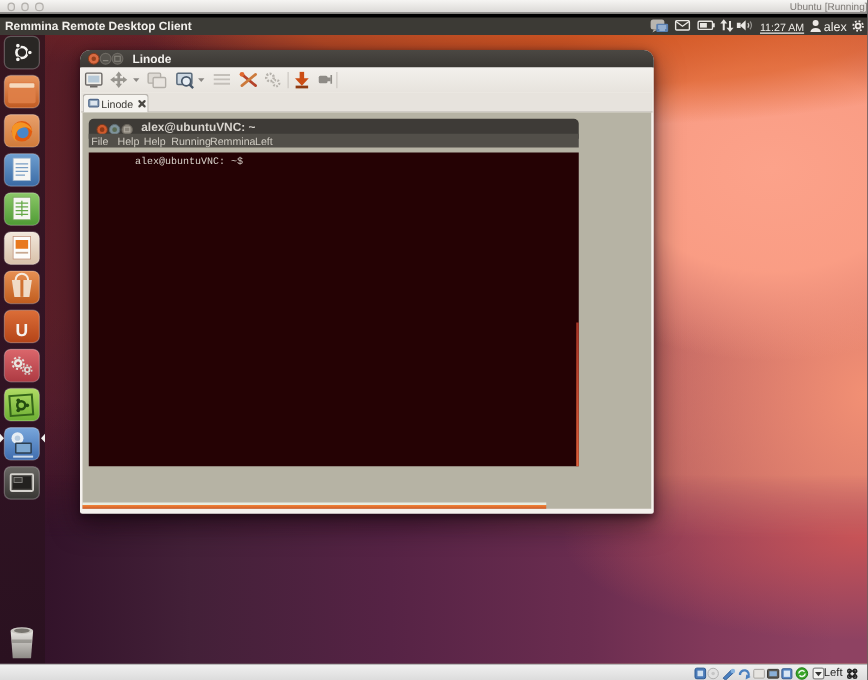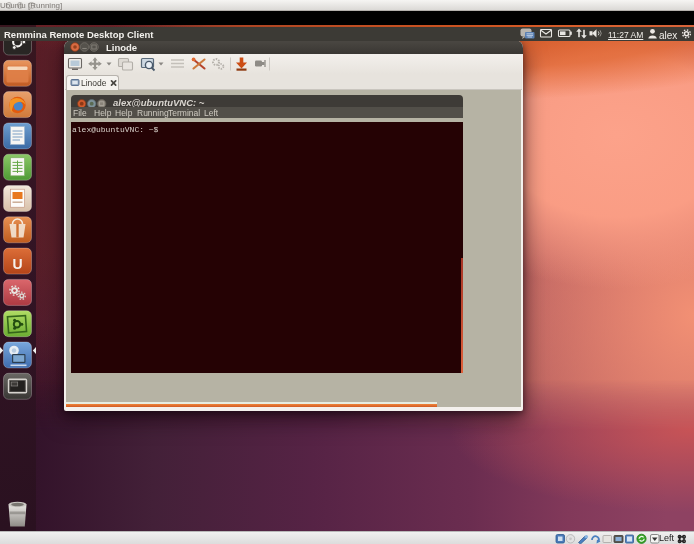--- a/index.html
+++ b/index.html
@@ -2,23 +2,23 @@
 <html><head>
 <meta charset="utf-8">
 <style>
   html,body{margin:0;padding:0;}
   body{width:694px;height:544px;overflow:hidden;font-family:"Liberation Sans",sans-serif;}
   #stage{position:relative;width:694px;height:544px;background:#000;overflow:hidden;}
   .abs{position:absolute;}
   
   #macbar{left:0;top:0;width:694px;height:10px;background:linear-gradient(#f6f5f3,#dbd9d6);border-bottom:1px solid #b4b1ad;}
   .maccirc{position:absolute;top:2px;width:4.6px;height:4.6px;border-radius:50%;border:1px solid #b2afab;background:#e3e1de;}
-  #mactitle{position:absolute;left:0;right:0;top:0.5px;text-align:left;font-size:8px;color:#7d7975;}
-  
-  #panel{left:0;top:27px;width:694px;height:14px;background:#3c3a35;color:#eceae6;}
+  #mactitle{position:absolute;left:0;right:0;top:0.5px;text-align:right;font-size:8px;color:#7d7975;}
+  
+  #panel{left:0;top:14px;width:694px;height:14px;background:#3c3a35;color:#eceae6;}
   #paneltitle{position:absolute;left:4px;top:1.5px;font-size:9.5px;font-weight:bold;color:#f2f0ec;}
   #paneltime{position:absolute;left:608px;top:2.5px;font-size:8.5px;color:#f0eee9;text-decoration:underline;}
   #panelalex{position:absolute;left:659px;top:2.5px;font-size:10px;color:#f0eee9;}
   
   #wall{left:0;top:25px;width:694px;height:506px;
     background:
       radial-gradient(ellipse 170px 45px at 55px -8px, rgba(125,36,36,0.55) 0%, rgba(125,36,36,0) 75%),
       radial-gradient(ellipse 500px 125px at 480px -20px, rgba(216,88,28,1) 0%, rgba(216,88,28,0.62) 50%, rgba(216,88,28,0) 76%),
       radial-gradient(ellipse 290px 205px at 617px 110px, rgba(252,162,138,1) 0%, rgba(251,158,133,0.97) 40%, rgba(247,150,118,0) 75%),
       radial-gradient(ellipse 480px 520px at 694px 290px, rgba(242,144,116,1) 0%, rgba(242,144,116,0) 78%),
@@ -46,25 +46,25 @@
     background:linear-gradient(#4b4843,#3a3733);}
   #rtitletext{position:absolute;left:42px;top:1.5px;font-size:9.5px;font-weight:bold;color:#f1efeb;}
   #rtool{left:65px;top:54px;width:457px;height:20px;background:linear-gradient(#f3f0ec,#e7e3dd);}
   #rtabs{left:65px;top:74px;width:457px;height:16px;background:#e7e3dd;border-bottom:1px solid #c9c5be;box-sizing:border-box;}
   #rtab{position:absolute;left:1px;top:1px;width:53px;height:15px;background:#f5f3ef;border:1px solid #b7b3ad;border-bottom:none;border-radius:3px 3px 0 0;box-sizing:border-box;}
   #rtabtext{position:absolute;left:14px;top:2px;font-size:8.5px;color:#3a3833;}
   #rview{left:66px;top:90px;width:455px;height:317px;background:#b6b3a4;}
   
   #term{position:absolute;left:5px;top:5px;width:392px;height:278px;}
   #ttitle{position:absolute;left:0;top:0;width:392px;height:16px;background:#3e3b37;border-radius:4px 4px 0 0;}
-  #ttitletext{position:absolute;left:42px;top:2px;font-size:9.5px;font-weight:bold;color:#d9d5cf;font-style:italic;}
+  #ttitletext{position:absolute;left:42px;top:2px;font-size:9.5px;font-weight:bold;color:#d9d5cf;}
   #tmenu{position:absolute;left:0;top:12px;width:392px;height:11px;background:#524f49;}
   .mi{position:absolute;top:1px;font-size:8.5px;color:#cfcbc2;}
   #tbody{position:absolute;left:0;top:27px;width:392px;height:251px;background:#250204;}
-  #tprompt{position:absolute;left:1px;top:3px;font-family:"Liberation Mono",monospace;font-size:8px;color:#d9d3cb;}
+  #tprompt{position:absolute;left:1px;top:3px;font-family:"Liberation Mono",monospace;font-size:8px;color:#d9d3cb;padding-left:36px;}
   #redline{position:absolute;left:390px;top:163px;width:2px;height:115px;background:linear-gradient(#a83526,#e0603a);}
   
   #mintline{position:absolute;left:0;top:312px;width:371px;height:1.5px;background:#e7ece0;}
   #orangeline{position:absolute;left:0;top:313.5px;width:371px;height:3px;background:linear-gradient(#f08438,#d05a24);}
 </style>
 </head>
 <body>
 <div id="stage">
   <div id="wall" class="abs"></div>
   <div id="wallbottom" class="abs"></div>
@@ -161,21 +161,21 @@
           <circle cx="20.7" cy="8.7" r="1.9" fill="#5a6a52"></circle>
           <circle cx="30.7" cy="8.7" r="4.2" fill="#898379" stroke="#6a655c" stroke-width="0.8"></circle>
           <rect x="28.6" y="6.8" width="4.2" height="3.6" fill="none" stroke="#aba69c" stroke-width="0.9"></rect>
         </svg>
       </div>
       <div id="tmenu">
         <span class="mi" style="left:2px">File</span>
         <span class="mi" style="left:23px">Help</span>
         <span class="mi" style="left:44px">Help</span>
         <span class="mi" style="left:66px">Running</span>
-        <span class="mi" style="left:97px">Terminal</span>
+        <span class="mi" style="left:97px">Remmina</span>
         <span class="mi" style="left:133px">Left</span>
       </div>
       <div id="tbody">
           <span id="tprompt">alex@ubuntuVNC: ~$</span>
         </div>
       <div id="redline"></div>
     </div>
   </div>
   <div id="launcher" class="abs">
     <svg width="36" height="506" viewBox="0 0 36 506" style="position:absolute;left:0;top:0">

